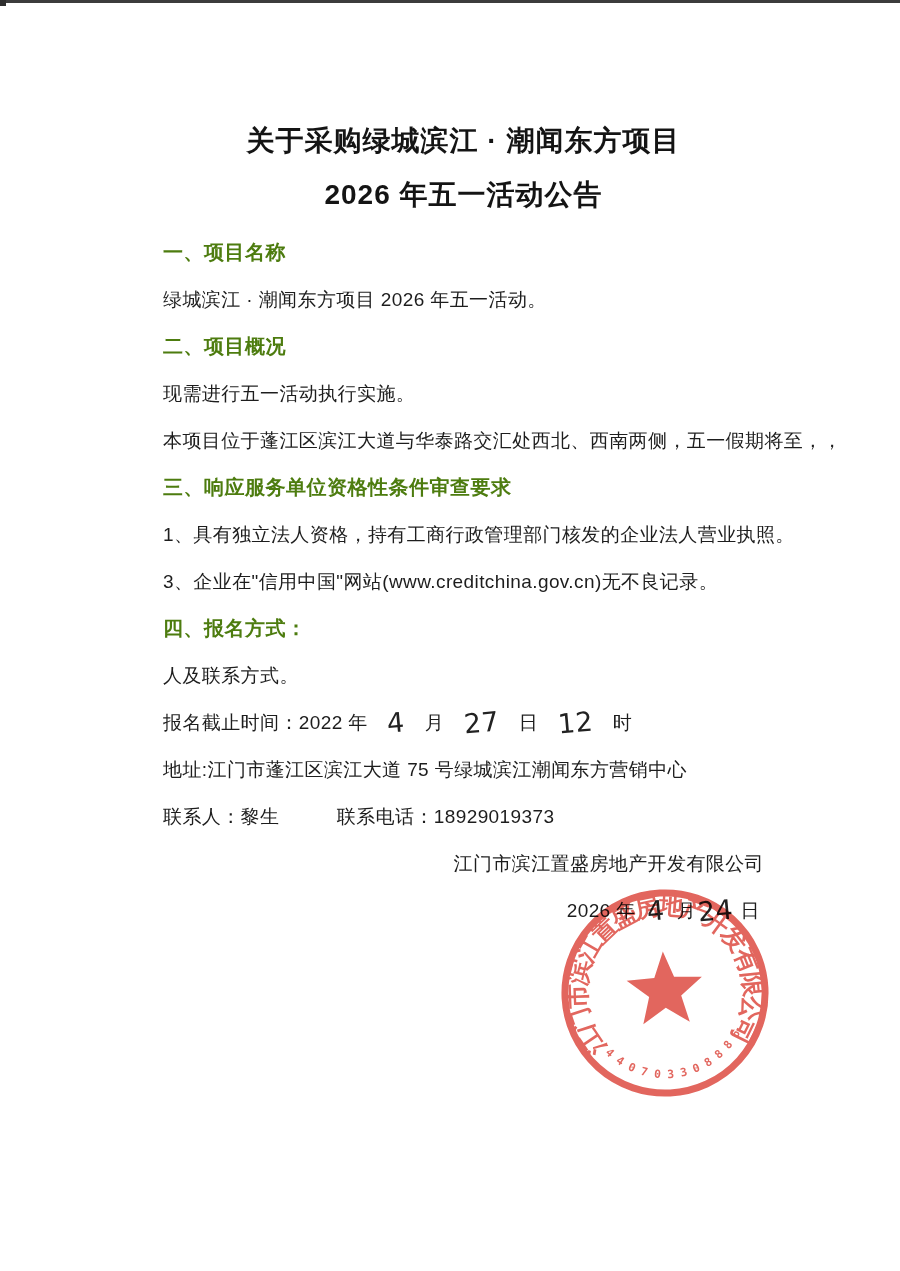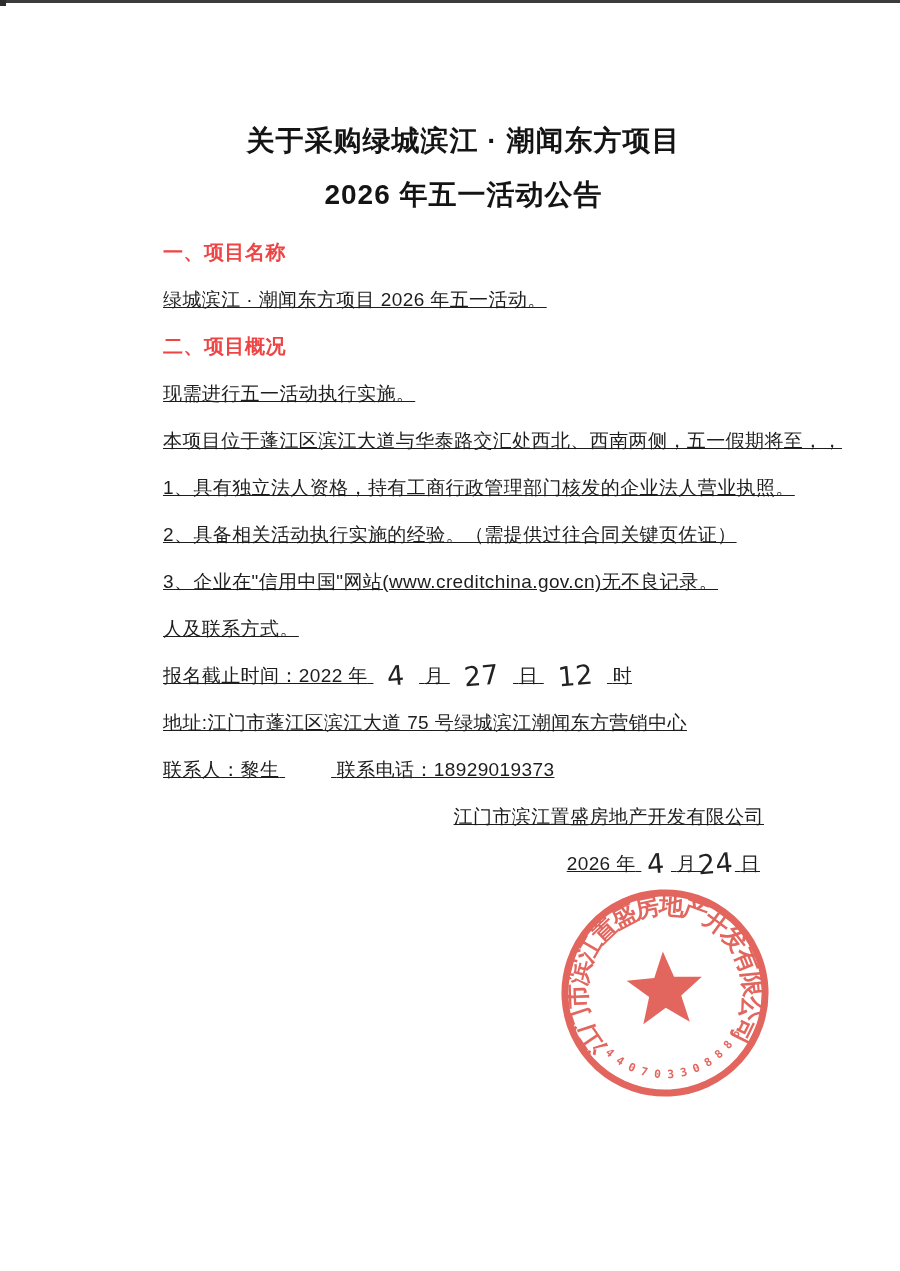--- a/index.html
+++ b/index.html
@@ -13,25 +13,25 @@
   .scan-corner{position:absolute;top:0;left:0;width:6px;height:6px;background:#2e2e2e;}
   .scan-right{position:absolute;top:0;right:5px;width:1px;height:100%;background:#e9e9e9;}
   .doc{position:absolute;left:163px;top:124px;width:601px;}
   .title{
     text-align:center;font-weight:bold;font-size:28px;line-height:34px;
     margin:0 0 20px;color:#141414;letter-spacing:1px;
   }
   .title.second{margin-bottom:27px;}
   .h{
     font-weight:bold;font-size:20px;line-height:27px;margin:0 0 20px;
-    color:#ef4444;letter-spacing:.5px;
+    color:#4d7c0f;letter-spacing:.5px;
   }
   .t{
     font-size:19px;line-height:27px;margin:0 0 20px;color:#1d1d1d;
-    letter-spacing:.4px;white-space:nowrap;text-decoration:underline;
+    letter-spacing:.4px;white-space:nowrap;
   }
   .hw{
     display:inline-block;font-family:"DejaVu Sans",sans-serif;font-weight:400;
     font-size:27px;line-height:20px;transform:rotate(-5deg);
     vertical-align:-3px;margin:0 14px;color:#222;
   }
   .gap{display:inline-block;width:46px;}
   .sig{text-align:right;}
   .sig .t{white-space:nowrap;}
   .sig-date{padding-right:4px;}
@@ -55,24 +55,25 @@
     <p class="title">关于采购绿城滨江 · 潮闻东方项目</p>
     <p class="title second">2026 年五一活动公告</p>
 
     <p class="h">一、项目名称</p>
     <p class="t">绿城滨江 · 潮闻东方项目 2026 年五一活动。</p>
 
     <p class="h">二、项目概况</p>
     <p class="t">现需进行五一活动执行实施。</p>
     <p class="t">本项目位于蓬江区滨江大道与华泰路交汇处西北、西南两侧，五一假期将至，，</p>
 
+    <p class="h">三、响应服务单位资格性条件审查要求</p>
     <p class="t">1、具有独立法人资格，持有工商行政管理部门核发的企业法人营业执照。</p>
-    <p class="t">2、具备相关活动执行实施的经验。（需提供过往合同关键页佐证）</p>
     <p class="t">3、企业在"信用中国"网站(www.creditchina.gov.cn)无不良记录。</p>
 
+    <p class="h">四、报名方式：</p>
     <p class="t">人及联系方式。</p>
 
     <p class="t">
       <span>报名截止时间：2022 年</span>
       <span class="hw">4</span>
       <span>月</span>
       <span class="hw">27</span>
       <span>日</span>
       <span class="hw">12</span>
       <span>时</span>

